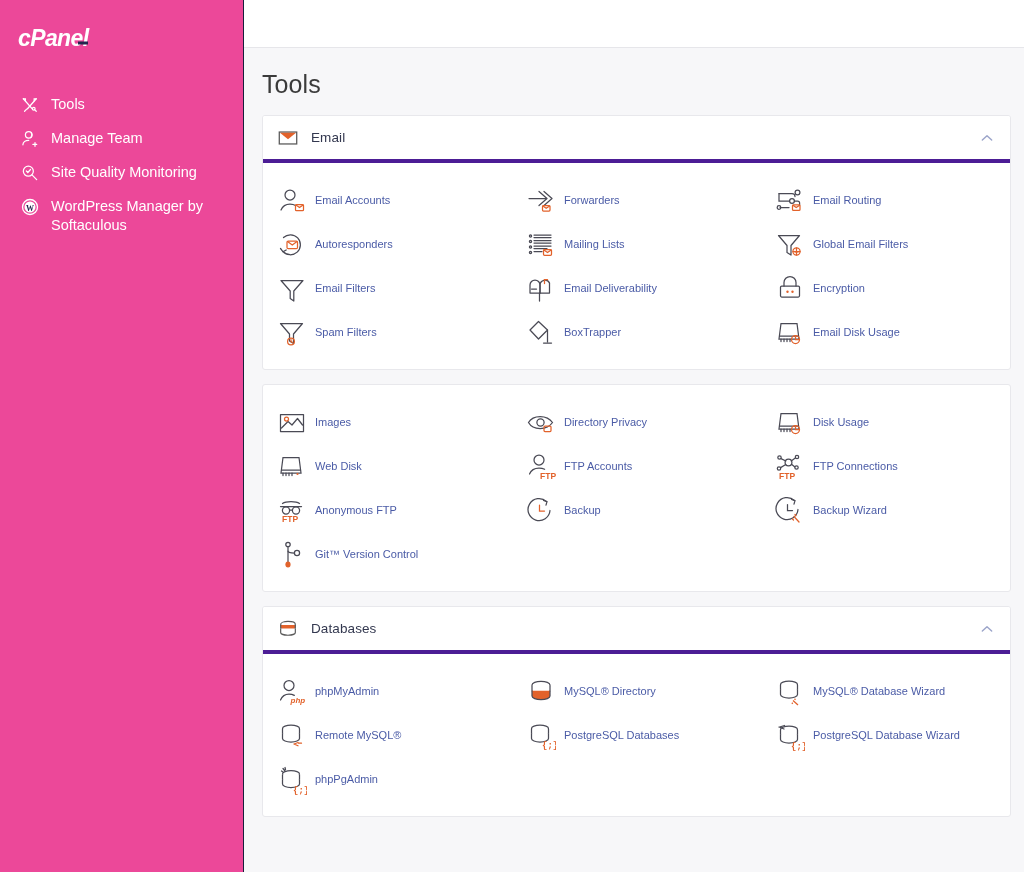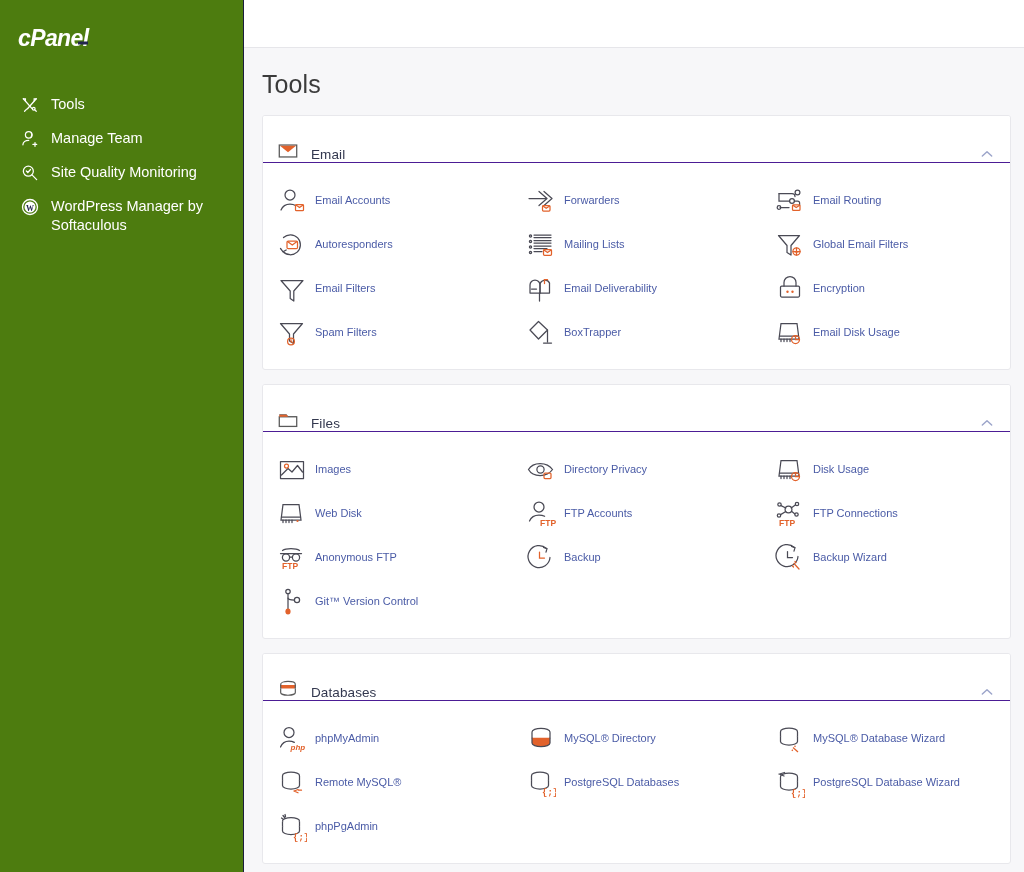--- a/index.html
+++ b/index.html
@@ -7,21 +7,21 @@
     width: 1024px; height: 872px;
     font-family: "Liberation Sans", sans-serif;
     overflow: hidden;
     background: #ffffff;
   }
   #app { display: flex; width: 1024px; height: 872px; position: relative; }
 
   
   #sidebar {
     width: 244px; min-width: 244px; height: 872px;
-    background: #4d7c0f;
+    background: #ec4899;
     padding-top: 18px;
     position: relative;
     overflow: hidden;
   }
   #sidebar::after{
     content:""; position:absolute; right:0; top:0; width:1px; height:100%;
     background:#1a1d3d;
   }
   .brand {
     padding: 8px 0 0 18px;
@@ -62,25 +62,25 @@
   .panels { padding: 0 13px 0 18px; }
 
   .panel {
     background: #ffffff;
     border: 1px solid #e8e8ec;
     border-radius: 3px;
     margin-bottom: 14px;
     overflow: hidden;
   }
   .panel-head {
-    display: flex; align-items: flex-end;
+    display: flex; align-items: center;
     height: 47px;
     padding: 0 15px 0 14px;
     cursor: pointer;
-    border-bottom: 1px solid #4c1d95;
+    border-bottom: 4px solid #4c1d95;
     background:#fff;
   }
   .panel-head-ico { width: 22px; height: 22px; flex: 0 0 22px; margin-right: 12px; }
   .panel-head-ico svg { display:block; }
   .panel-title {
     font-size: 13.5px; color: #33384f; font-weight: 400; flex: 1;
     letter-spacing:.1px;
   }
   .chev { width: 16px; height: 16px; opacity:.75; }
   .chev svg{display:block;}
@@ -348,35 +348,20 @@
                 <path d="M20.5 17.6 V21.5 H24.4" stroke="#e2622b"></path>
               </svg>
             </span>
             <span class="tool-label">Email Disk Usage</span>
           </a>
 
         </div>
       </section>
 
       <section class="panel">
-        <div class="panel-head">
-          <span class="panel-head-ico">
-            <svg viewBox="0 0 24 24" width="22" height="22">
-              <path d="M2.5 6.5 h7.5 l1.8 2.2 h9.7" fill="none" stroke="#5a5a5a" stroke-width="1.4"></path>
-              <rect x="2.5" y="8.5" width="19" height="10.5" fill="#ffffff" stroke="#5a5a5a" stroke-width="1.4"></rect>
-              <path d="M2.5 6.3 h8 l1.8 2.2 H2.5 Z" fill="#e2622b"></path>
-            </svg>
-          </span>
-          <span class="panel-title">Files</span>
-          <span class="chev">
-            <svg viewBox="0 0 24 24" width="16" height="16" fill="none" stroke="#7b87b8" stroke-width="2.2" stroke-linecap="round" stroke-linejoin="round">
-                <path d="M5 15 L12 8.6 L19 15"></path>
-              </svg>
-          </span>
-        </div>
         <div class="panel-body">
 
 
           <a class="tool">
             <span class="tool-ico">
               <svg viewBox="0 0 30 30" fill="none" stroke="#4a4a55" stroke-width="1.25" stroke-linecap="round" stroke-linejoin="round">
                 <rect x="3.5" y="6.5" width="23" height="17"></rect>
                 <path d="M4.5 20 L11 13.5 L15 17 L20.5 10.5 L25.5 17"></path>
                 <circle cx="9.5" cy="11" r="2" stroke="#e2622b"></circle>
               </svg>

